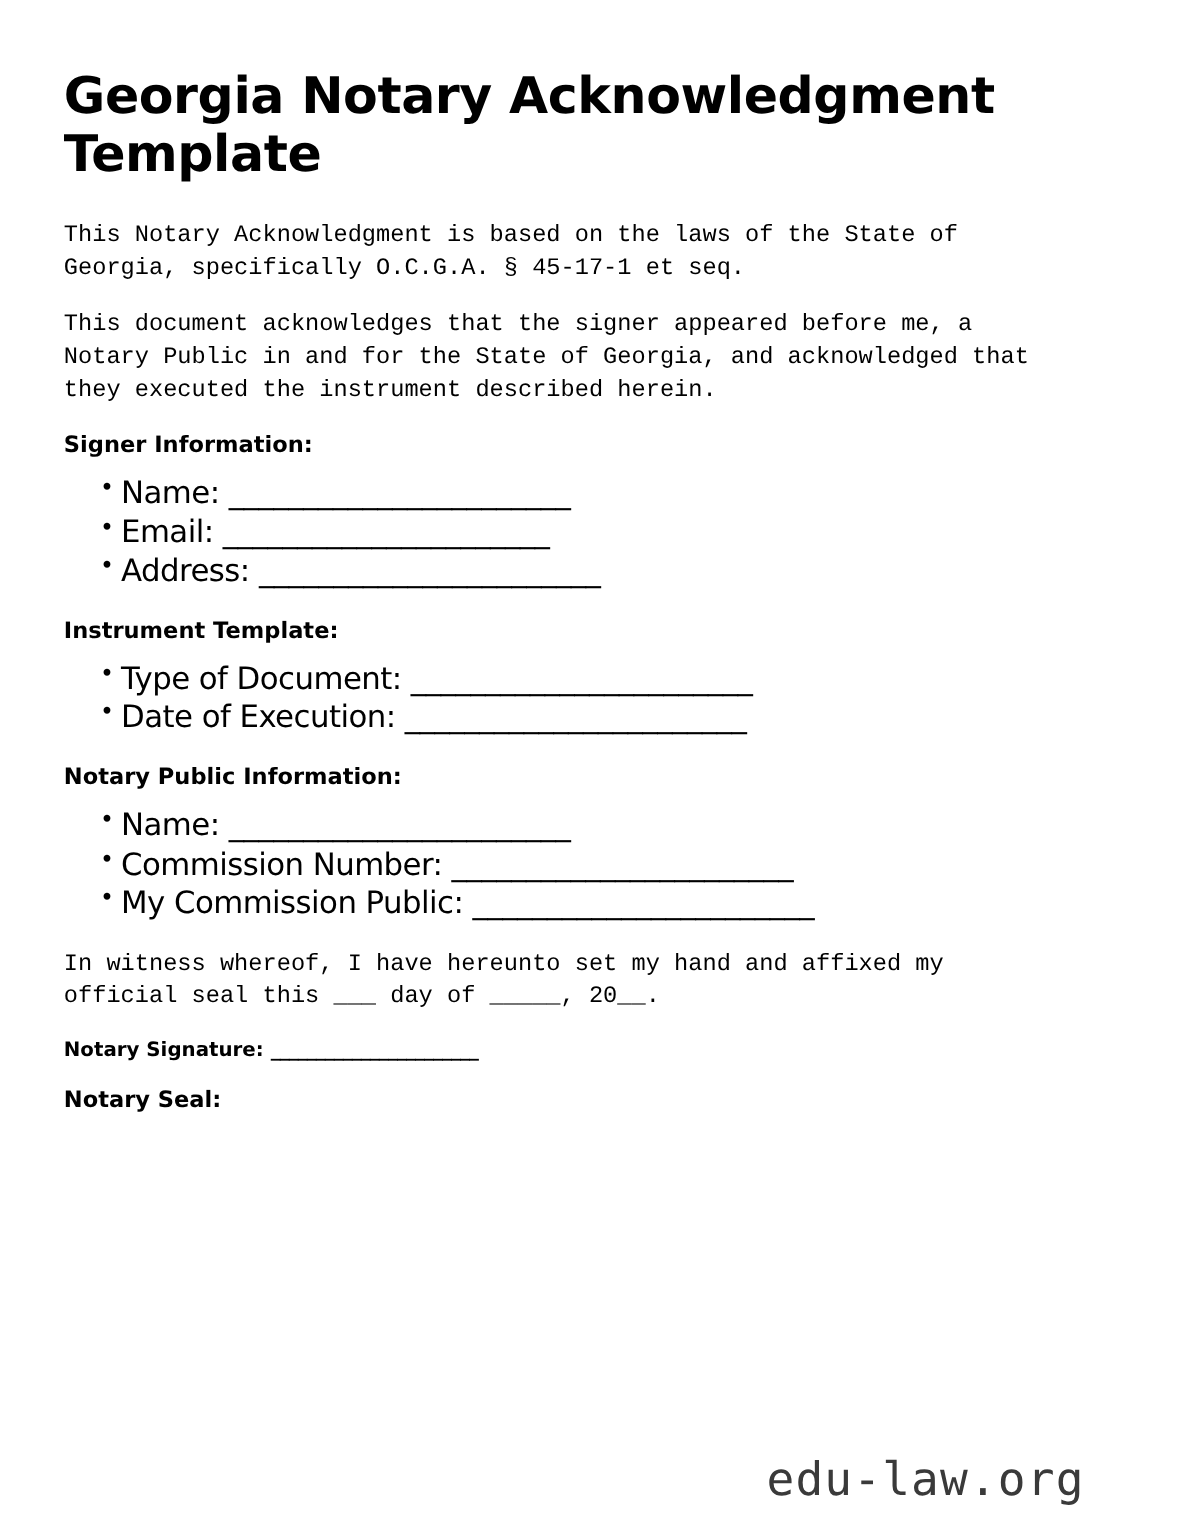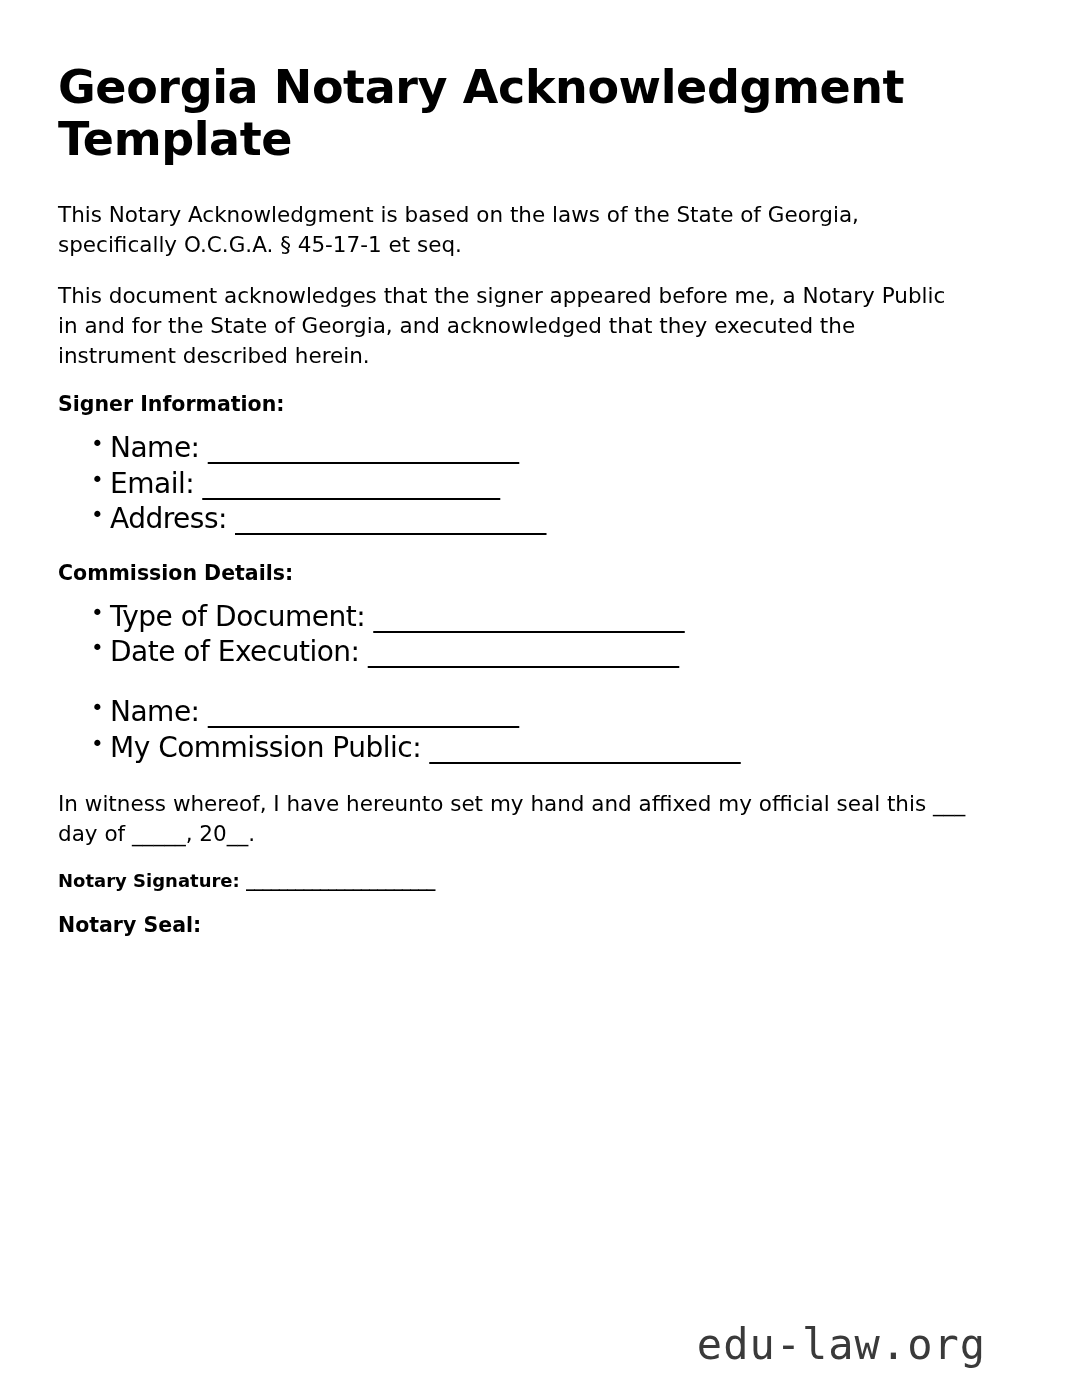--- a/index.html
+++ b/index.html
@@ -29,20 +29,21 @@
     line-height: 1.13;
     letter-spacing: -0.4px;
     margin: 0 0 34px 0;
     max-width: 880px;
   }
   .para {
     font-size: 21.5px;
     line-height: 1.38;
     margin: 0 0 22px 0;
     max-width: 948px;
+    font-family: Liberation Mono, monospace;
   }
   .section-heading {
     font-size: 20.5px;
     font-weight: bold;
     margin: 16px 0 14px 0;
   }
   ul.field-list {
     list-style: none;
     margin: 0 0 24px 0;
     padding: 0;
@@ -104,28 +105,30 @@
 
   <p class="para">This document acknowledges that the signer appeared before me, a Notary Public in and for the State of Georgia, and acknowledged that they executed the instrument described herein.</p>
 
   <h2 class="section-heading">Signer Information:</h2>
   <ul class="field-list">
     <li><span class="blank">Name: _______________________</span></li>
     <li><span class="blank">Email: ______________________</span></li>
     <li><span class="blank">Address: _______________________</span></li>
   </ul>
 
-  <h2 class="section-heading">Commission Details:</h2>
+  <h2 class="section-heading">Instrument Template:</h2>
   <ul class="field-list">
     <li><span class="blank">Type of Document: _______________________</span></li>
     <li><span class="blank">Date of Execution: _______________________</span></li>
   </ul>
 
+  <h2 class="section-heading">Notary Public Information:</h2>
   <ul class="field-list">
     <li><span class="blank">Name: _______________________</span></li>
+    <li><span class="blank">Commission Number: _______________________</span></li>
     <li><span class="blank">My Commission Public: _______________________</span></li>
   </ul>
 
   <p class="para spacer-witness">In witness whereof, I have hereunto set my hand and affixed my official seal this ___ day of _____, 20__.</p>
 
   <p class="sig-line">
     <span>Notary Signature:</span>
     <span class="blank">_______________________</span>
   </p>
 

